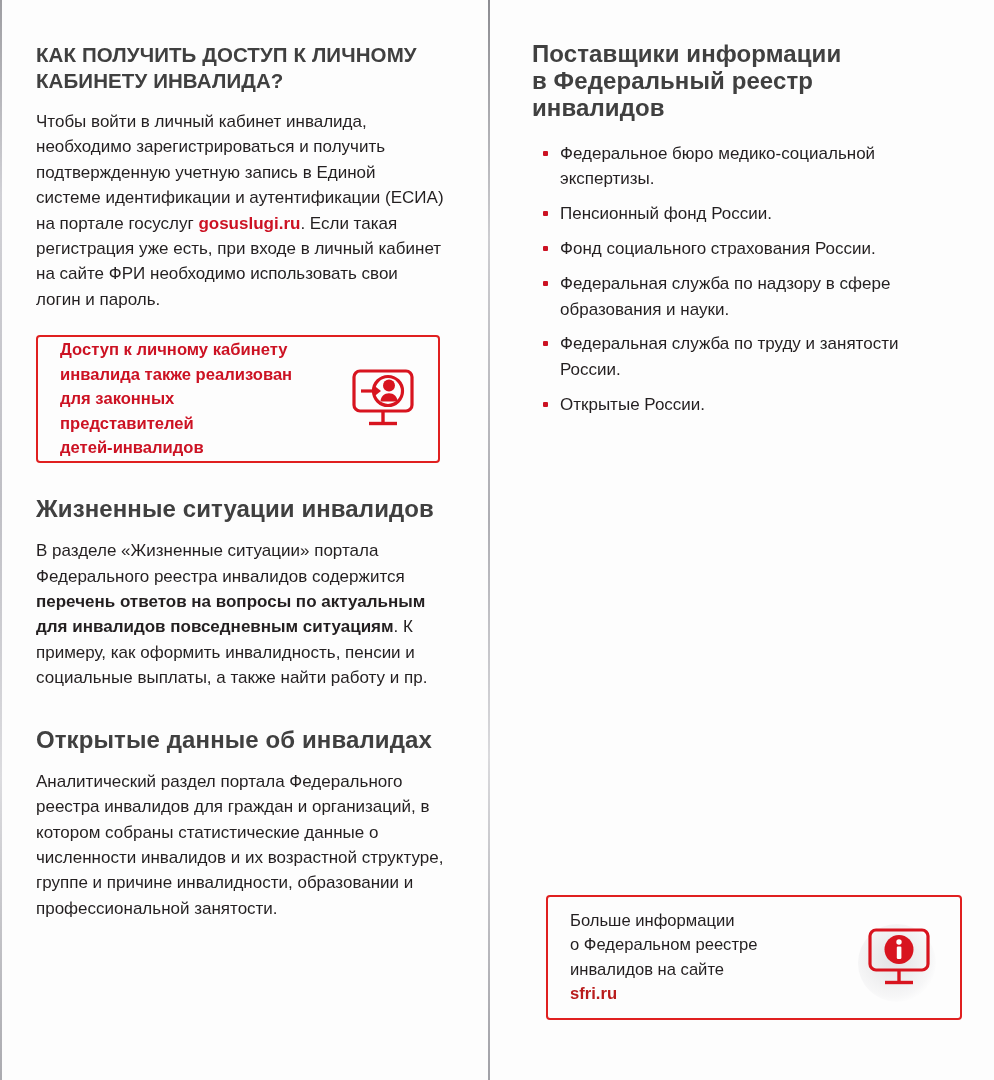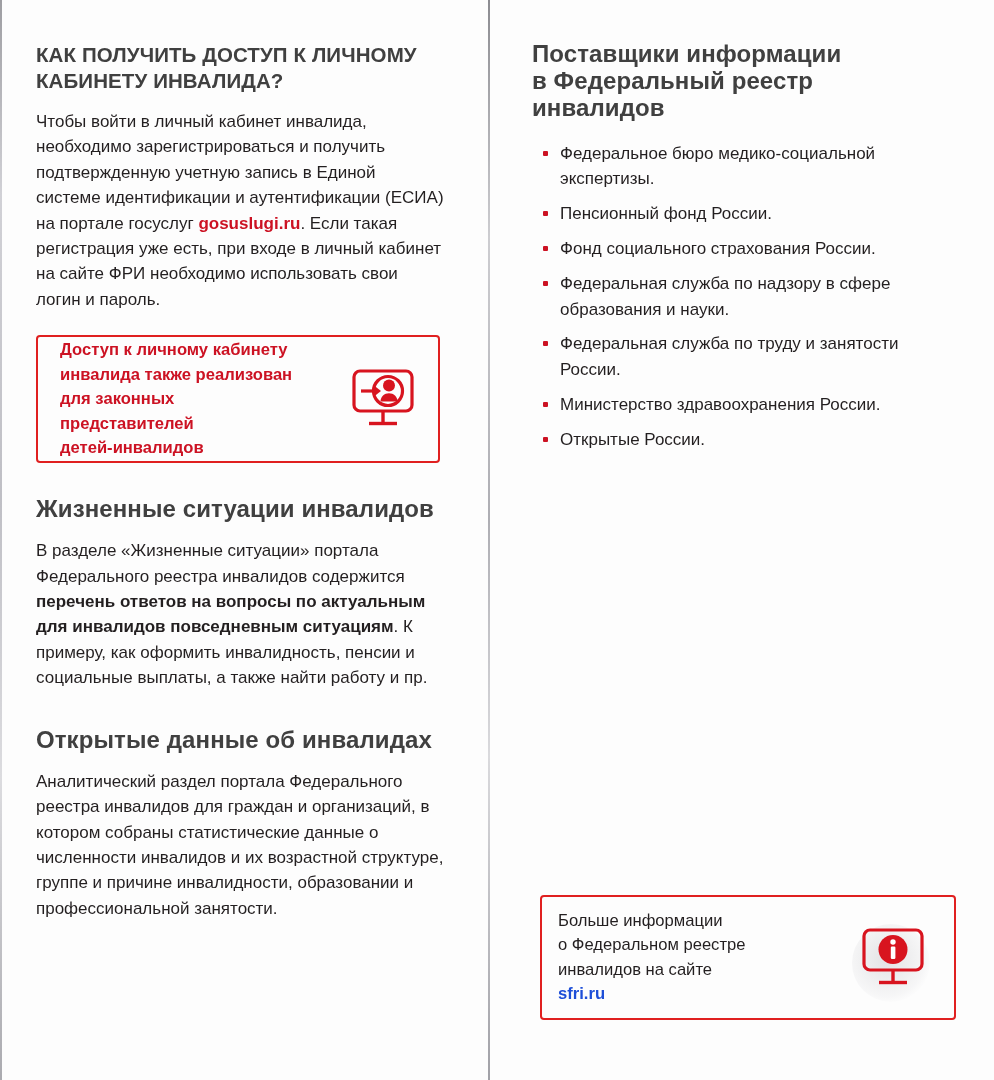--- a/index.html
+++ b/index.html
@@ -108,21 +108,21 @@
   }
   .callout-red .callout-text {
     color: #cc1223;
     font-weight: 700;
   }
   .callout-dark .callout-text {
     color: #231f20;
     font-weight: 400;
   }
   .callout-dark .callout-text .site {
-    color: #1d4ed8;
+    color: #b91c1c;
     font-weight: 700;
   }
   .callout-icon {
     flex: 0 0 auto;
     position: relative;
   }
   .smudge {
     position: absolute;
     left: -6px; top: -2px;
     width: 78px; height: 78px;
@@ -202,25 +202,24 @@
 
     <h2 class="section-title title-norm" style="margin-top:40px;">Поставщики информации</h2>
     <h2 class="section-title title-norm">в Федеральный реестр инвалидов</h2>
 
     <ul class="supplier-list" style="margin-top:20px; width:412px;">
       <li>Федеральное бюро медико-социальной экспертизы.</li>
       <li>Пенсионный фонд России.</li>
       <li>Фонд социального страхования России.</li>
       <li>Федеральная служба по надзору в сфере образования и науки.</li>
       <li>Федеральная служба по труду и занятости России.</li>
-      <li>Министерство здравоохранения России.</li>
       <li>Открытые России.</li>
     </ul>
 
-    <div class="callout callout-dark" style="position:absolute; left:8px; top:895px; width:416px; height:125px; padding:0 24px 0 16px;">
+    <div class="callout callout-dark" style="position:absolute; left:14px; top:895px; width:416px; height:125px; padding:0 24px 0 22px;">
       <p class="callout-text" style="width:235px;"><span>Больше информации</span><br><span>о Федеральном реестре</span><br><span>инвалидов на сайте</span><br><span class="site">sfri.ru</span></p>
       <div class="callout-icon" style="width:72px;height:64px;">
         <div class="smudge"></div>
         <svg width="72" height="64" viewBox="0 0 72 64" fill="none" style="position:relative;">
           <rect x="6" y="4" width="58" height="40" rx="6" stroke="#d8141f" stroke-width="3.2"></rect>
           <line x1="35" y1="44" x2="35" y2="55" stroke="#d8141f" stroke-width="3.4"></line>
           <line x1="21" y1="56.5" x2="49" y2="56.5" stroke="#d8141f" stroke-width="3.4"></line>
           <circle cx="35" cy="23.5" r="14.5" fill="#d8141f"></circle>
           <circle cx="35" cy="16" r="2.7" fill="#ffffff"></circle>
           <rect x="32.8" y="20.5" width="4.6" height="12.5" rx="1.2" fill="#ffffff"></rect>

